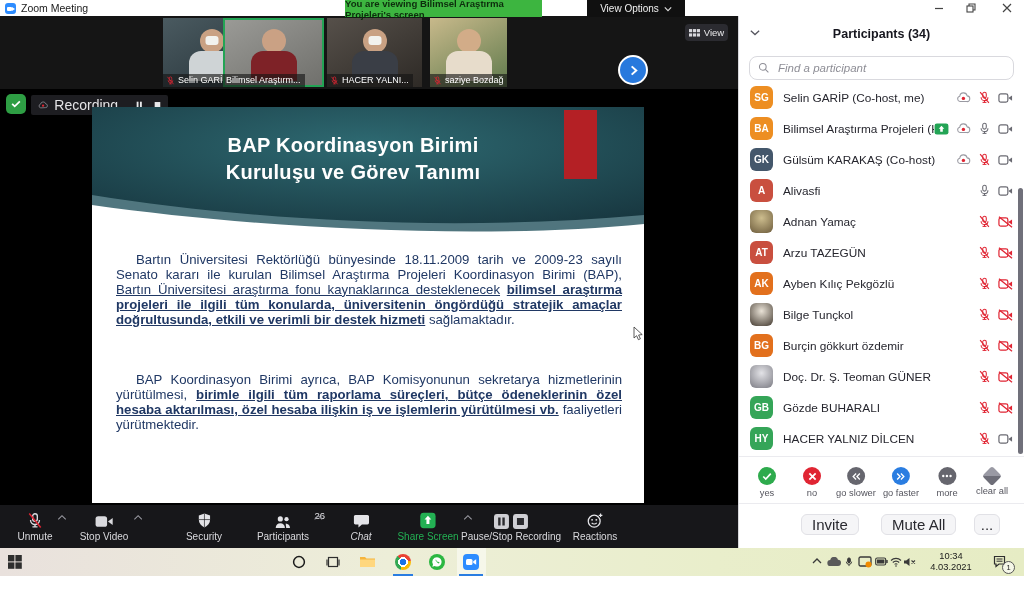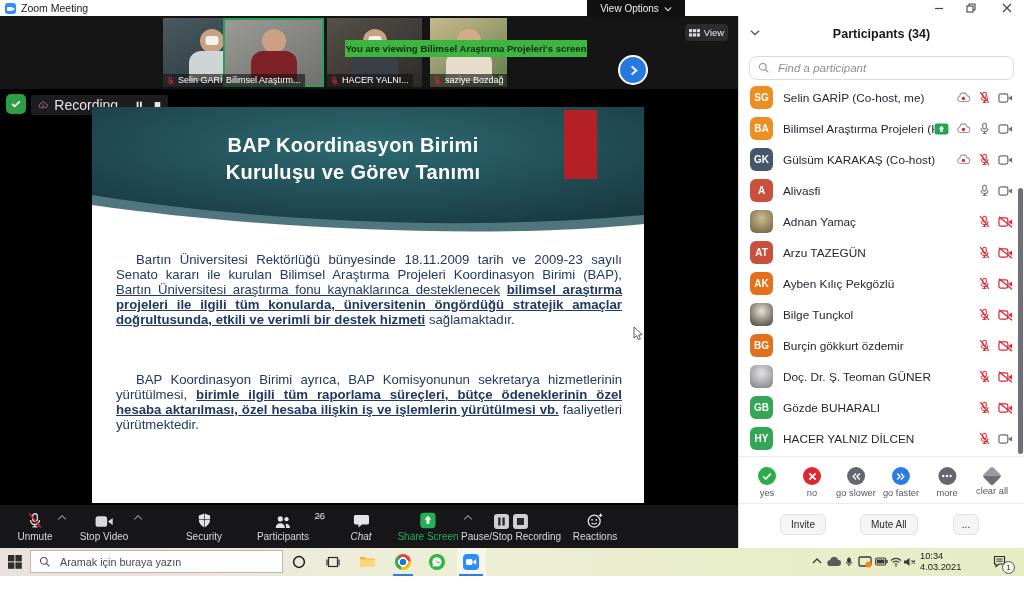--- a/index.html
+++ b/index.html
@@ -7,22 +7,22 @@
        font-family:"Liberation Sans",sans-serif;background:#fff;}
   .abs{position:absolute;}
   svg{display:block;}
 
   
   #titlebar{left:0;top:0;width:1024px;height:16px;background:#fff;z-index:30;}
   #zoom-app-icon{left:5px;top:3px;width:11px;height:11px;border-radius:3px;background:#2D8CFF;}
   #zoom-app-icon:after{content:"";position:absolute;left:2px;top:3.5px;width:4.5px;height:4px;background:#fff;border-radius:1px;}
   #zoom-app-icon:before{content:"";position:absolute;left:7px;top:4px;border-left:3px solid #fff;border-top:2px solid transparent;border-bottom:2px solid transparent;}
   #window-title{left:21px;top:0;height:16px;line-height:16px;font-size:10.5px;color:#1a1a1a;}
-  #share-banner{left:345px;top:0;width:242px;height:17px;background:#3DB540;color:#0d2e0d;
-     font-size:9.6px;font-weight:bold;display:flex;align-items:center;justify-content:center;z-index:31;margin-top:40px;}
+  #share-banner{left:345px;top:0;width:197px;height:17px;background:#3DB540;color:#0d2e0d;
+     font-size:9.6px;font-weight:bold;display:flex;align-items:center;justify-content:center;z-index:31;}
   #view-options{left:587px;top:0;width:98px;height:17px;background:#101010;color:#f0f0f0;
      font-size:10px;display:flex;align-items:center;justify-content:center;gap:5px;z-index:31;cursor:default;}
   .winctl{top:1px;width:16px;height:14px;display:flex;align-items:center;justify-content:center;}
 
   
   #video-strip{left:0;top:16px;width:738px;height:73px;background:#151515;z-index:5;}
   .vthumb{position:absolute;top:2px;height:69px;overflow:hidden;background:#333;}
   .vthumb.active{outline:2px solid #23a455;outline-offset:-2px;}
   .vt-head{position:absolute;left:50%;top:16%;width:24px;height:24px;border-radius:50%;transform:translateX(-50%);}
   .vt-torso{position:absolute;left:50%;top:48%;width:46px;height:30px;border-radius:12px 12px 0 0;transform:translateX(-50%);}
@@ -75,33 +75,33 @@
   .pavatar{width:23px;height:23px;border-radius:6px;color:#fff;font-size:10px;font-weight:bold;
      display:flex;align-items:center;justify-content:center;flex:none;}
   .pname{font-size:11.8px;color:#26262e;margin-left:10px;flex:1;white-space:nowrap;overflow:hidden;}
   .picons{display:flex;align-items:center;gap:7px;flex:none;}
   #p-scroll{left:279px;top:172px;width:5px;height:266px;border-radius:3px;background:#70707a;}
   .pdivider{left:0;width:286px;border-top:1px solid #ebebef;}
   .fb-item{position:absolute;transform:translateX(-50%);text-align:center;}
   .fb-ico{width:18px;height:18px;border-radius:50%;margin:0 auto;display:flex;align-items:center;justify-content:center;}
   .fb-label{font-size:9.3px;color:#55555e;margin-top:3px;white-space:nowrap;}
   .pbtn{position:absolute;top:498px;height:21px;background:#f5f5f7;border:1px solid #e1e1e6;border-radius:6px;
-     font-size:10px;color:#2a2a30;display:flex;align-items:center;justify-content:center;padding:0 10px;box-sizing:border-box;}
+     font-size:15px;color:#2a2a30;display:flex;align-items:center;justify-content:center;padding:0 10px;box-sizing:border-box;margin-left:21px;}
 
   
   #taskbar{left:0;top:548px;width:1024px;height:28px;
      background:linear-gradient(90deg,#e9e1dd 0%,#edeed8 38%,#e9eecb 70%,#e6ecc4 100%);z-index:20;}
   #tb-search{left:30px;top:2px;width:253px;height:23px;background:#fdfdfd;border:1px solid #bdb5ad;
      display:flex;align-items:center;gap:7px;padding:0 8px;box-sizing:border-box;}
   #tb-search input{border:none;outline:none;flex:1;font-size:10.8px;font-family:"Liberation Sans",sans-serif;background:transparent;color:#3a3a3a;}
   #tb-search input::placeholder{color:#4a4a4a;}
   .tk-ico{position:absolute;top:6px;}
   .tk-underline{position:absolute;top:26px;height:2px;background:#2a7de1;}
   #zoom-active-bg{left:457px;top:0;width:29px;height:28px;background:rgba(255,255,255,.5);}
-  #tray-clock{left:920px;top:3px;width:62px;font-size:9.3px;line-height:11px;color:#1a1a1a;}
+  #tray-clock{left:920px;top:3px;width:62px;text-align:center;font-size:9.3px;line-height:11px;color:#1a1a1a;}
   #notif-badge{position:absolute;left:9px;top:6px;width:11px;height:11px;border-radius:50%;border:1px solid #555;
      font-size:7.5px;color:#222;display:flex;align-items:center;justify-content:center;background:rgba(255,255,255,.6);}
   #bottom-white{left:0;top:576px;width:1024px;height:35px;background:#fff;}
   #cursor{left:633px;top:237px;z-index:9;}
 </style>
 </head>
 <body>
 
 <div id="titlebar" class="abs">
   <div id="zoom-app-icon" class="abs"></div>
@@ -693,27 +693,20 @@
   <div class="tk-ico" style="left:8px;top:7px;">
     <svg width="14" height="14" viewBox="0 0 14 14">
         <g fill="#2e2e2e">
           <rect x="0" y="0" width="6.4" height="6.4"></rect>
           <rect x="7.4" y="0" width="6.4" height="6.4"></rect>
           <rect x="0" y="7.4" width="6.4" height="6.4"></rect>
           <rect x="7.4" y="7.4" width="6.4" height="6.4"></rect>
         </g>
       </svg>
   </div>
-  <div id="tb-search" class="abs">
-    <svg width="12" height="12" viewBox="0 0 15 15">
-      <circle cx="6" cy="6" r="4.2" fill="none" stroke="#4a4a4a" stroke-width="1.3"></circle>
-      <line x1="9.2" y1="9.2" x2="13" y2="13" stroke="#4a4a4a" stroke-width="1.3"></line>
-    </svg>
-    <input type="text" placeholder="Aramak için buraya yazın" style="">
-  </div>
   <div class="tk-ico" style="left:292px;top:7px;">
     <svg width="14" height="14" viewBox="0 0 14 14">
         <circle cx="7" cy="7" r="5.4" fill="none" stroke="#1a1a1a" stroke-width="1.5"></circle>
       </svg>
   </div>
   <div class="tk-ico" style="left:326px;top:7px;">
     <svg width="14" height="14" viewBox="0 0 14 14" fill="none" stroke="#2e2e2e" stroke-width="1.2">
         <rect x="2.5" y="2.5" width="9" height="9"></rect>
         <path d="M1 4.5v6M13 4.5v6"></path>
       </svg>

